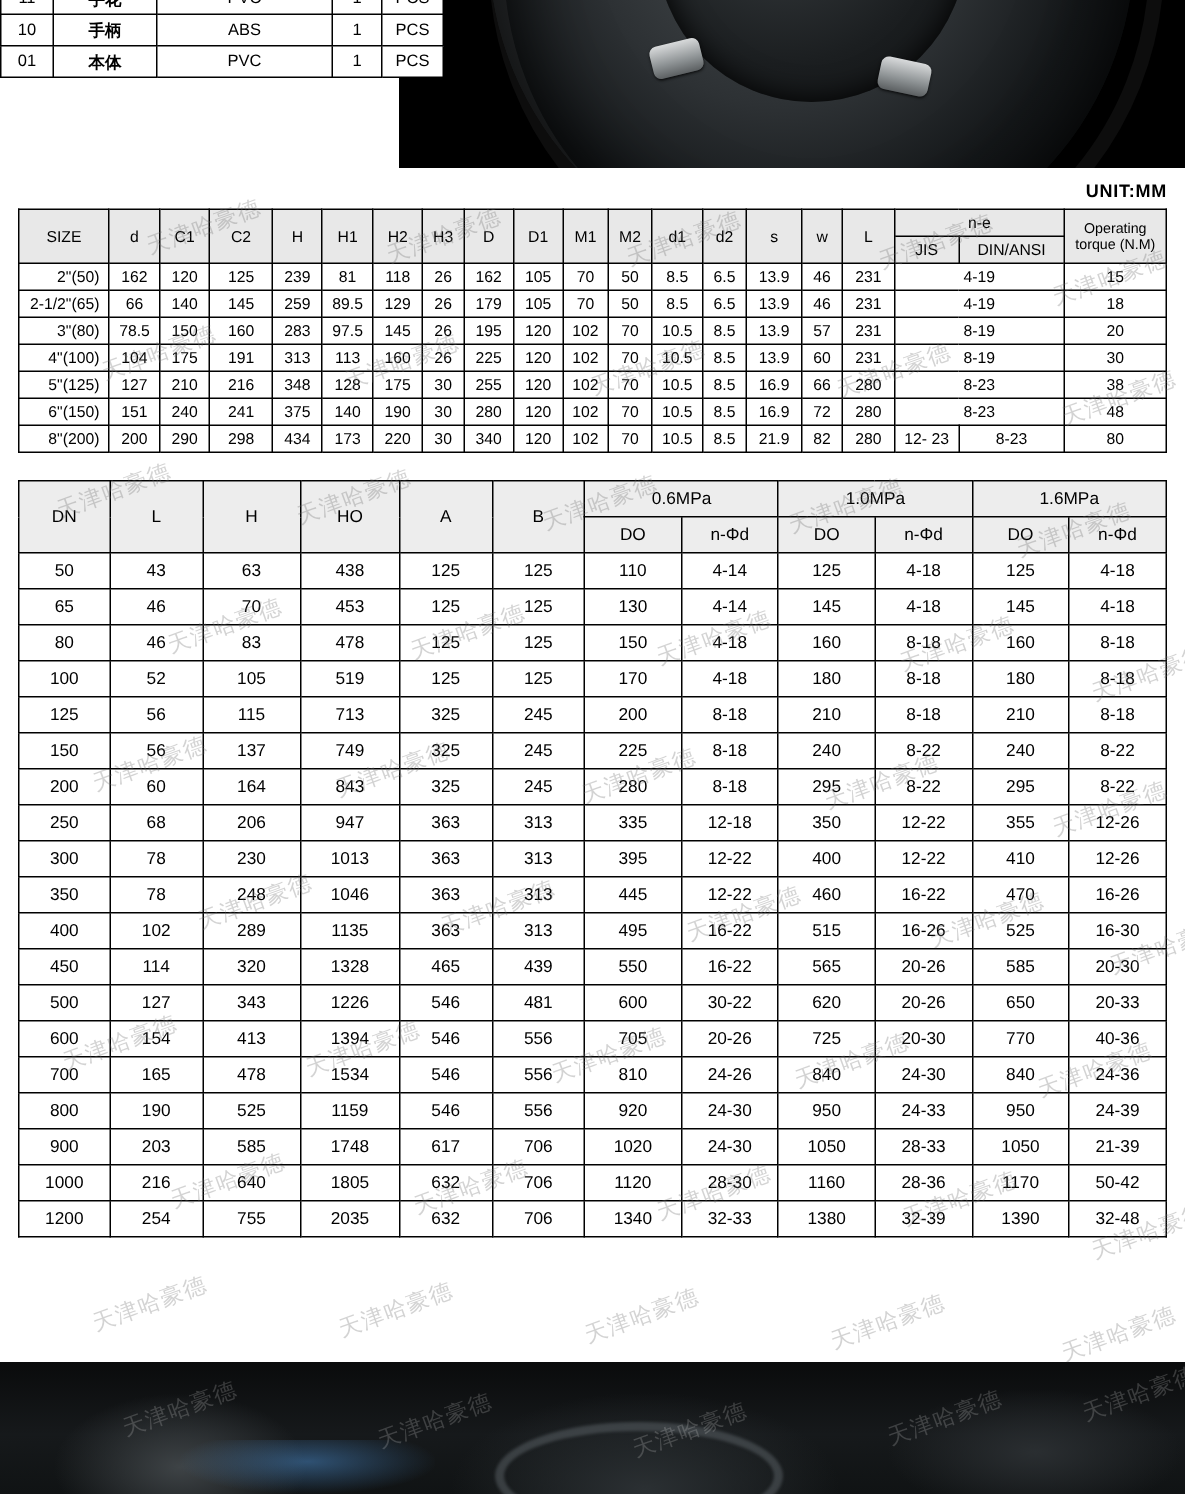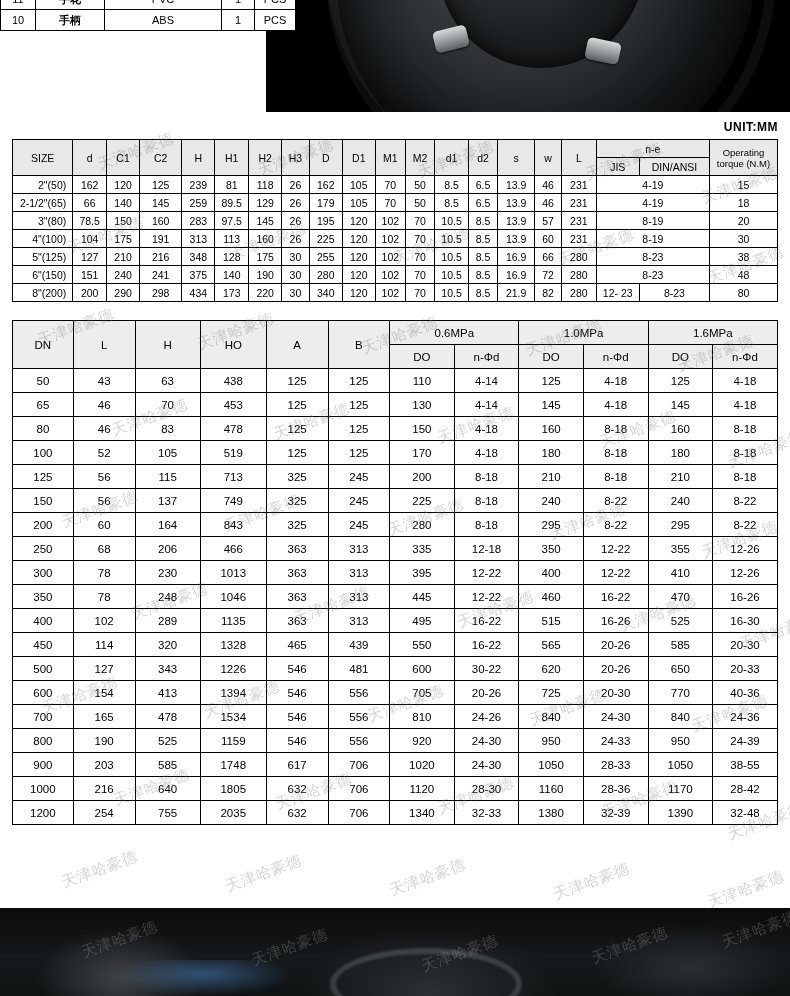--- a/index.html
+++ b/index.html
@@ -141,20 +141,27 @@
         <td class="c-no">11</td>
         <td class="c-name">手花</td>
         <td class="c-mat">PVC</td>
         <td class="c-qty">1</td>
         <td class="c-unit">PCS</td>
       </tr>
       <tr>
         <td class="c-no">10</td>
         <td class="c-name">手柄</td>
         <td class="c-mat">ABS</td>
+        <td class="c-qty">1</td>
+        <td class="c-unit">PCS</td>
+      </tr>
+      <tr>
+        <td class="c-no">01</td>
+        <td class="c-name">本体</td>
+        <td class="c-mat">PVC</td>
         <td class="c-qty">1</td>
         <td class="c-unit">PCS</td>
       </tr>
     </tbody>
 </table>
 
 <div class="unit-label">UNIT:MM</div>
 
 <table class="dimtable">
   <thead>
@@ -454,21 +461,21 @@
         <td>8-18</td>
         <td>295</td>
         <td>8-22</td>
         <td>295</td>
         <td>8-22</td>
       </tr>
       <tr>
         <td>250</td>
         <td>68</td>
         <td>206</td>
-        <td>466</td>
+        <td>947</td>
         <td>363</td>
         <td>313</td>
         <td>335</td>
         <td>12-18</td>
         <td>350</td>
         <td>12-22</td>
         <td>355</td>
         <td>12-26</td>
       </tr>
       <tr>
@@ -588,35 +595,35 @@
         <td>203</td>
         <td>585</td>
         <td>1748</td>
         <td>617</td>
         <td>706</td>
         <td>1020</td>
         <td>24-30</td>
         <td>1050</td>
         <td>28-33</td>
         <td>1050</td>
-        <td>38-55</td>
+        <td>21-39</td>
       </tr>
       <tr>
         <td>1000</td>
         <td>216</td>
         <td>640</td>
         <td>1805</td>
         <td>632</td>
         <td>706</td>
         <td>1120</td>
         <td>28-30</td>
         <td>1160</td>
         <td>28-36</td>
         <td>1170</td>
-        <td>28-42</td>
+        <td>50-42</td>
       </tr>
       <tr>
         <td>1200</td>
         <td>254</td>
         <td>755</td>
         <td>2035</td>
         <td>632</td>
         <td>706</td>
         <td>1340</td>
         <td>32-33</td>

